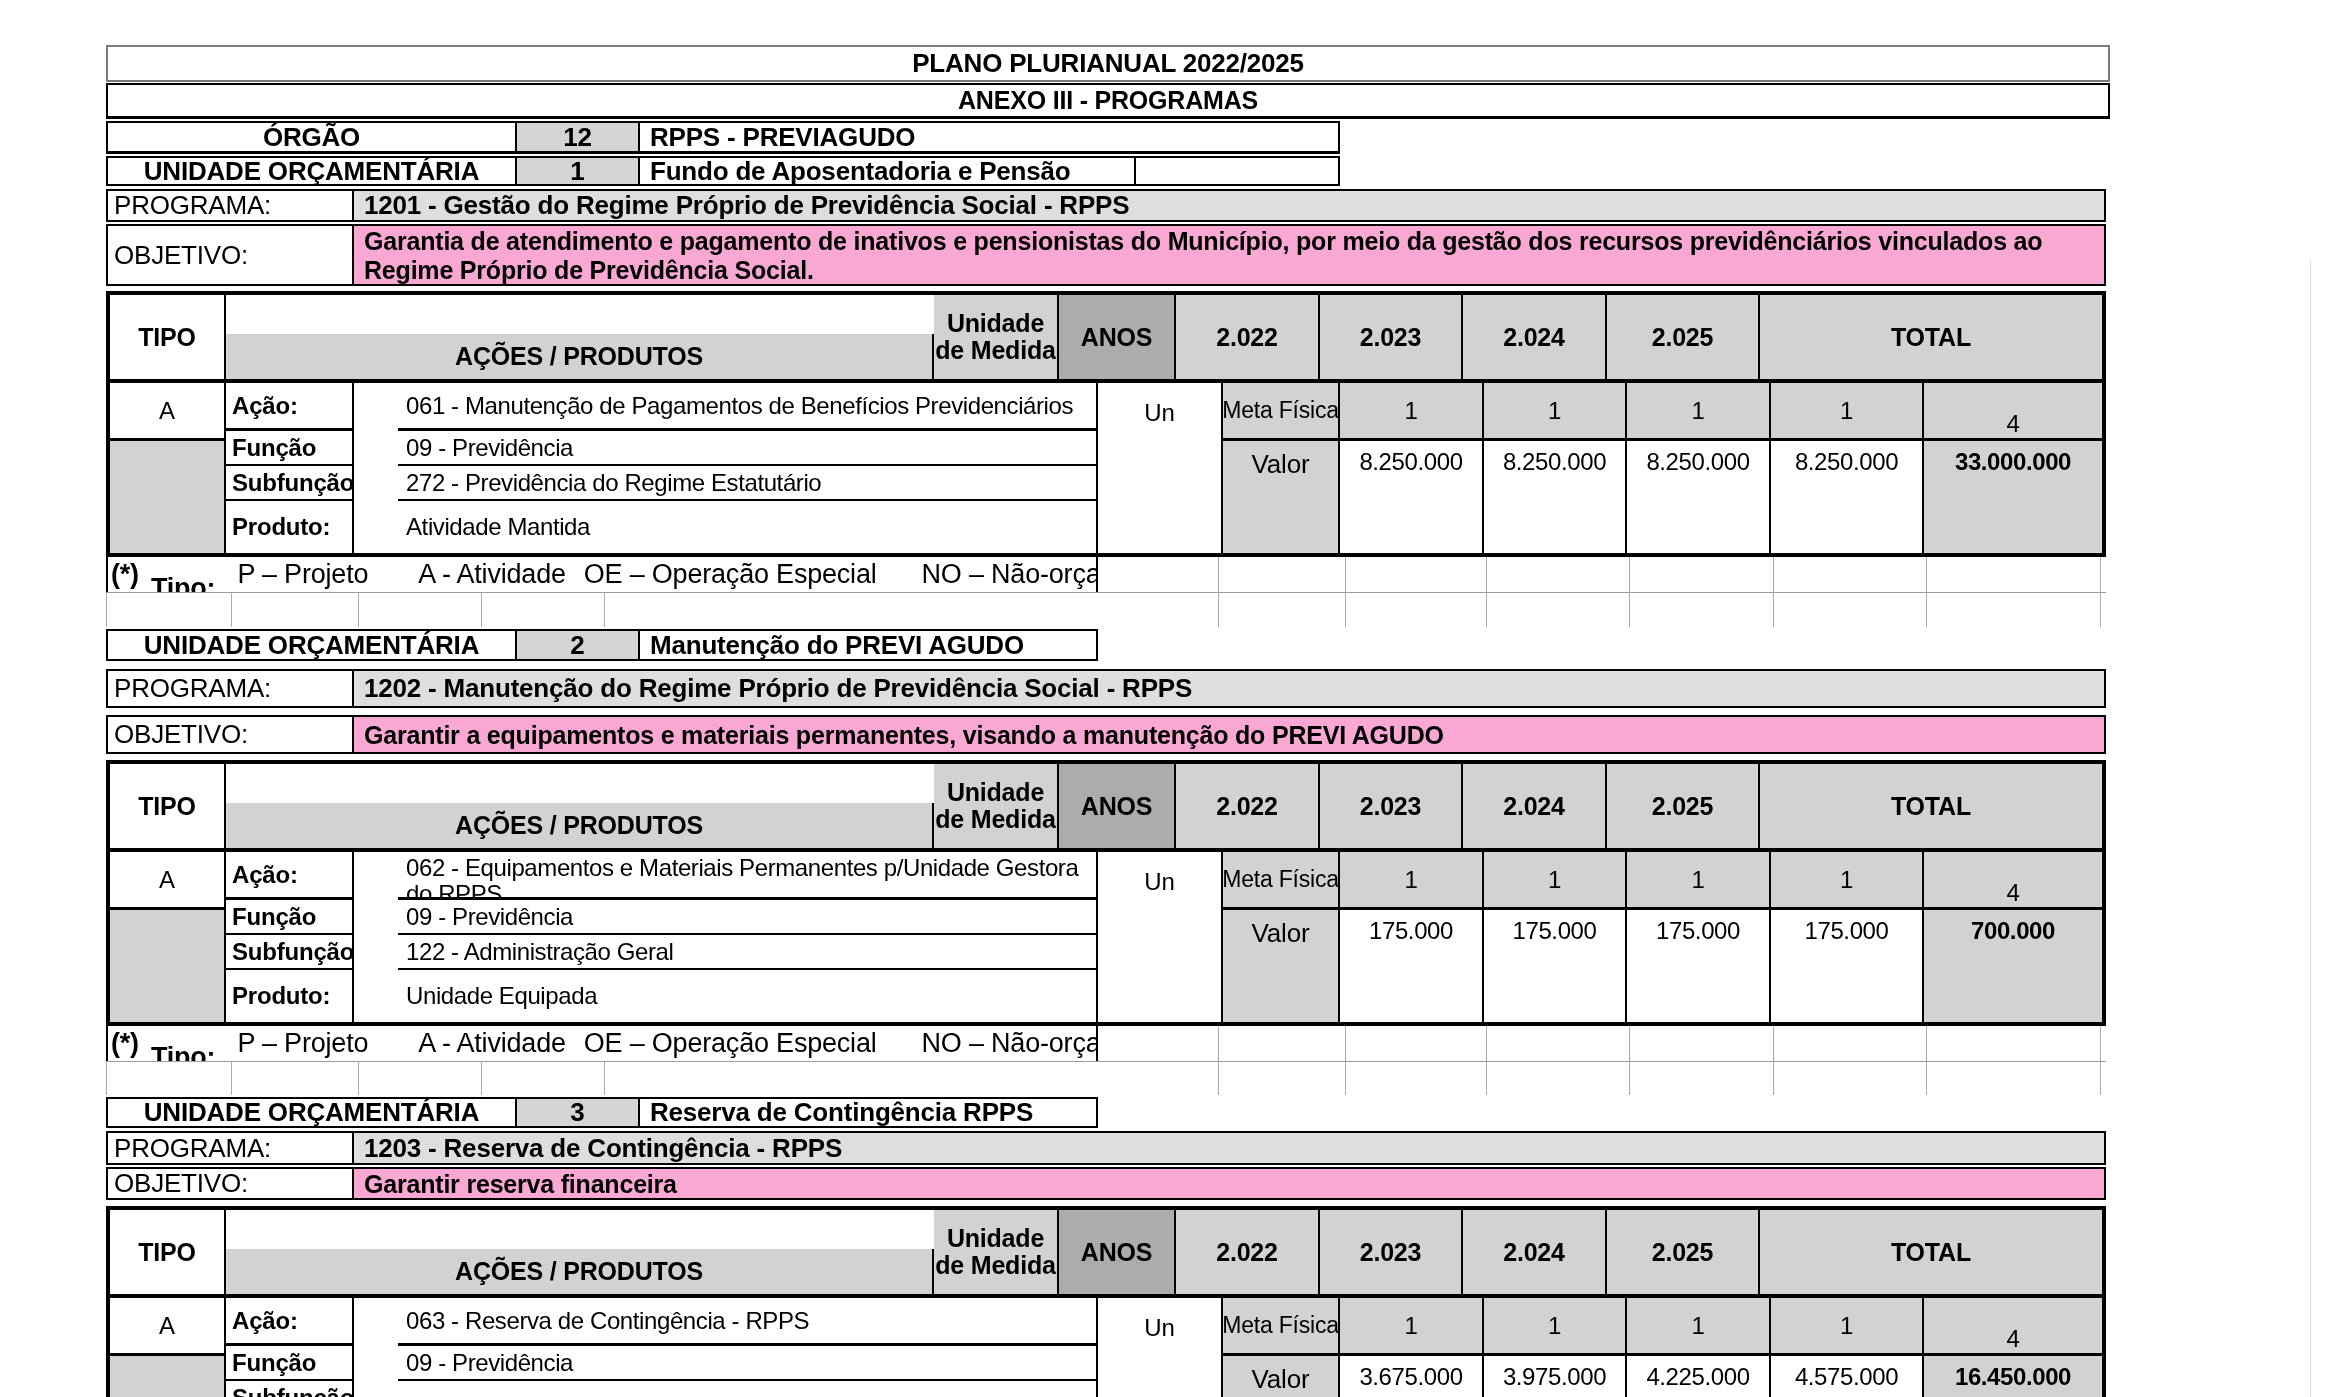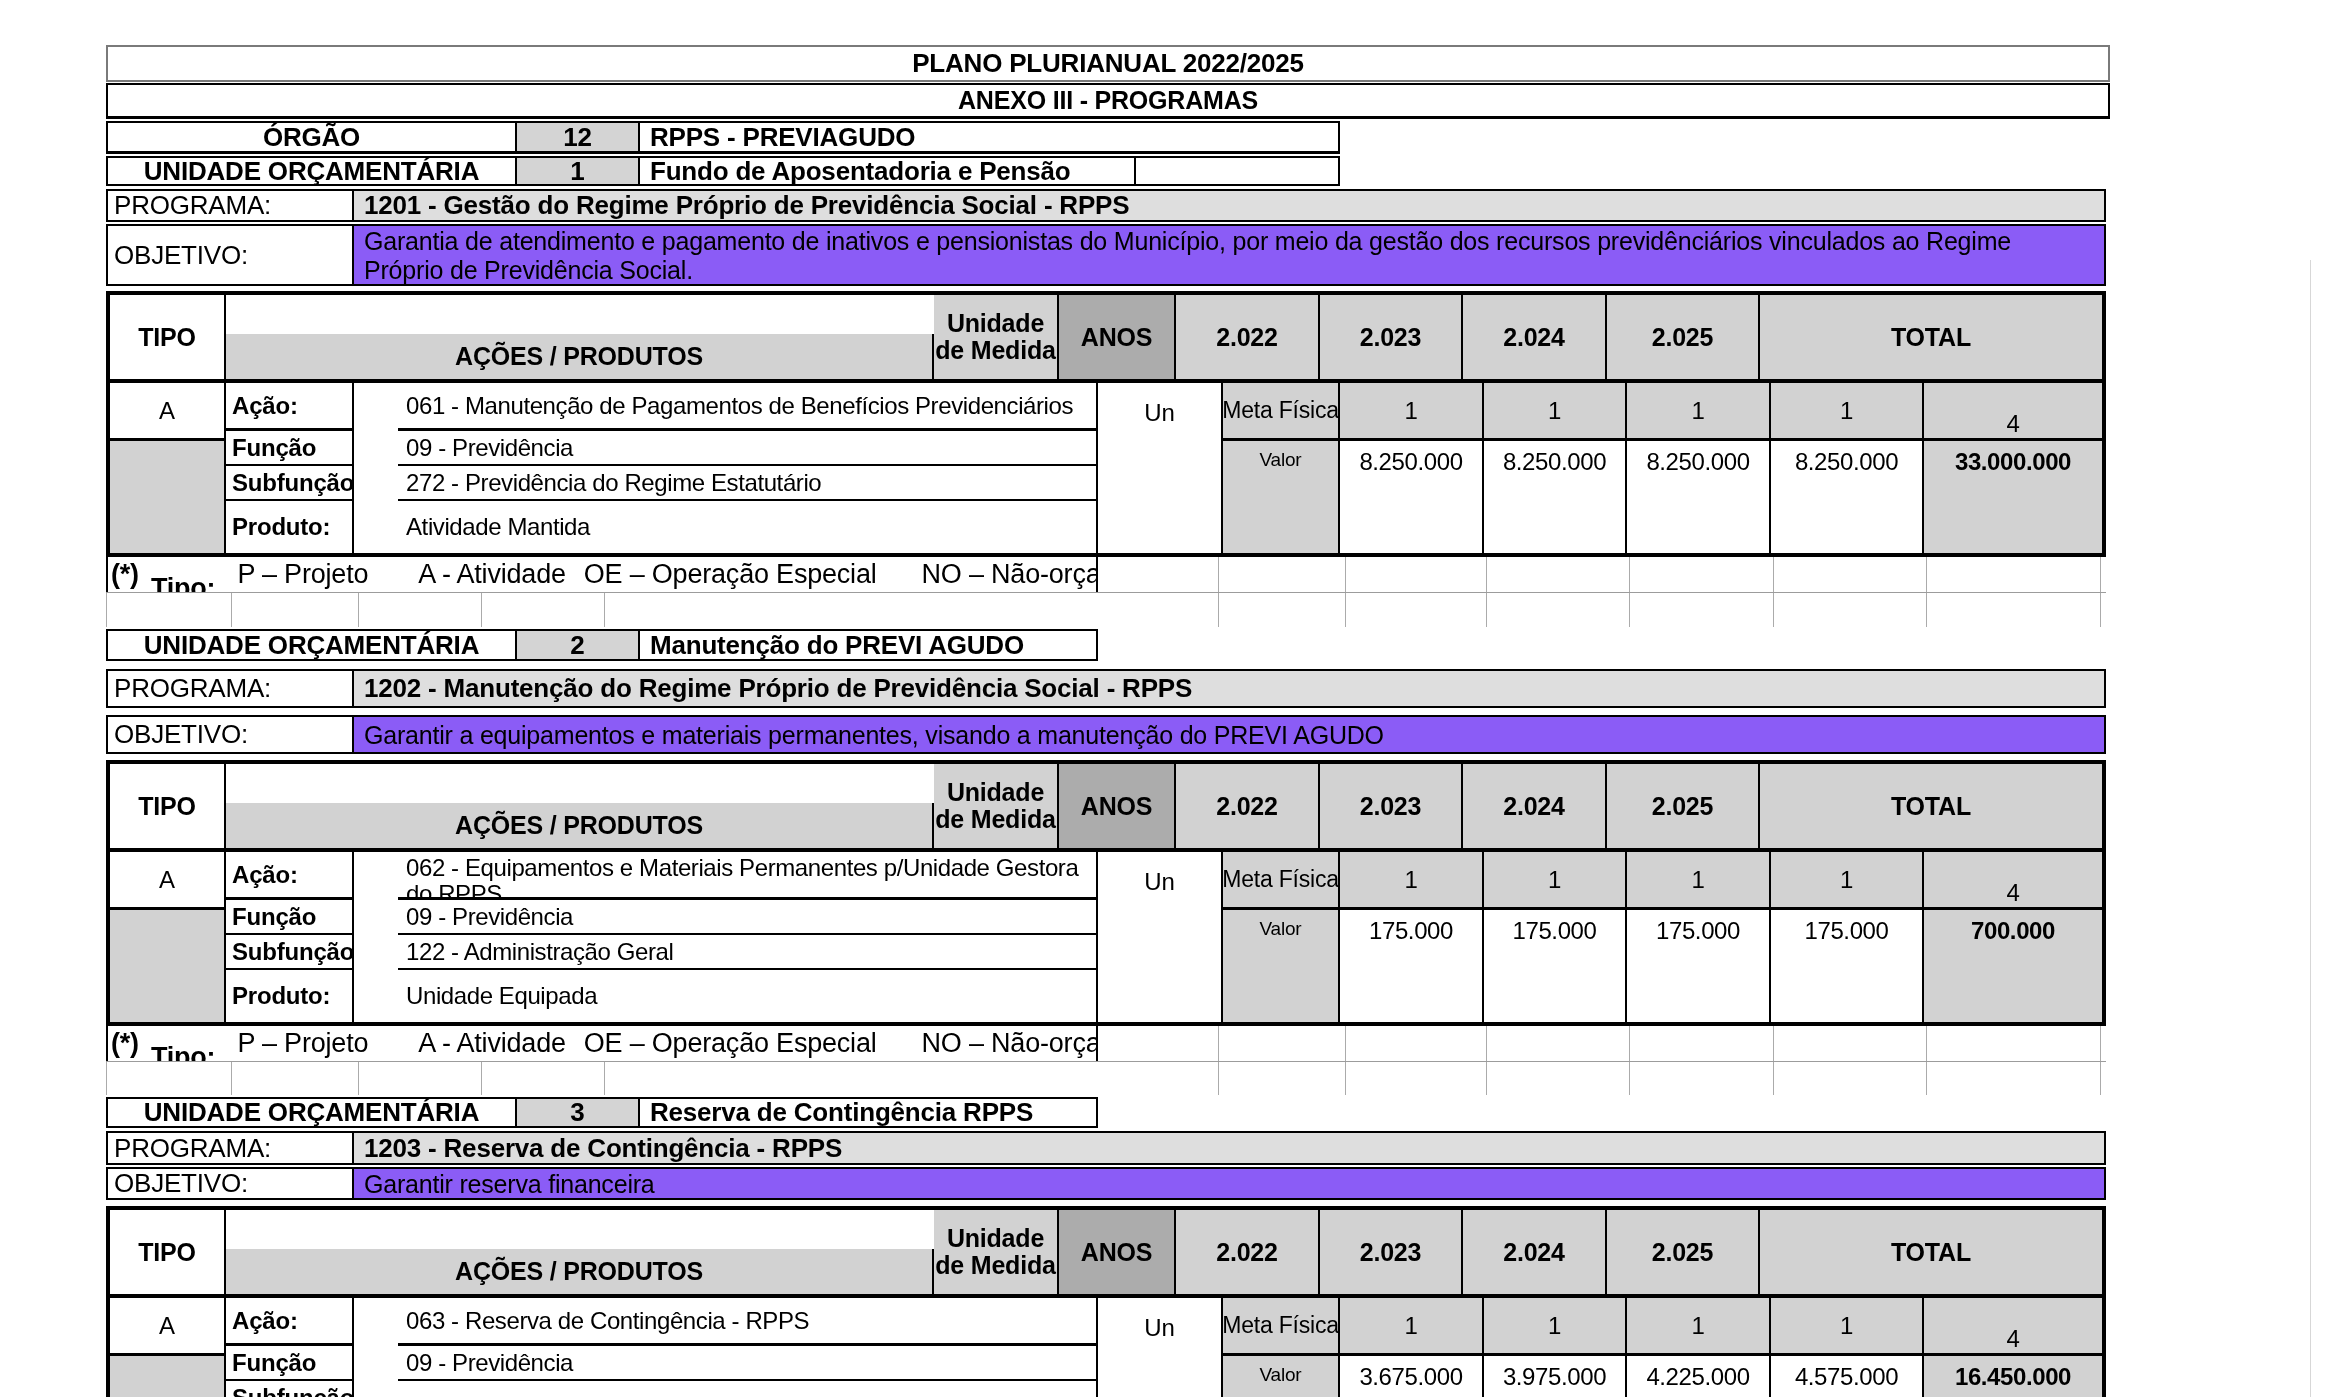--- a/index.html
+++ b/index.html
@@ -22,21 +22,21 @@
   .id-empty{width:242px;border-left:2px solid #000;}
   #orgao-row{margin-top:2px;width:1234px;height:33px;border-bottom-width:3px;}
   #uni1-row{margin-top:2px;width:1234px;height:30px;}
   .uni-small{width:992px;}
 
   
   .prow{box-sizing:border-box;width:2000px;border:2px solid #000;display:flex;font-size:26px;background:#fff;}
   .prow > div{box-sizing:border-box;display:flex;align-items:center;overflow:hidden;}
   .p-label{width:246px;font-weight:normal;padding-left:6px;border-right:2px solid #000;white-space:nowrap;}
   .p-value{flex:1;font-weight:bold;padding-left:10px;background:#DEDEDE;white-space:nowrap;}
-  .o-value{flex:1;font-weight:normal;padding:1px 10px 0 10px;background:#8b5cf6;white-space:normal;
+  .o-value{flex:1;font-weight:bold;padding:1px 10px 0 10px;background:#f9a8d4;white-space:normal;
            line-height:29px;font-size:25px;align-items:center;}
 
   
   .tbl{box-sizing:border-box;width:2000px;border:4px solid #000;background:#fff;}
   .thead{display:flex;height:84px;border-bottom:4px solid #000;}
   .thead > div{box-sizing:border-box;display:flex;align-items:center;justify-content:center;
                font-weight:bold;font-size:25px;background:#D2D2D2;border-right:2px solid #000;
                overflow:hidden;text-align:center;}
   .th-tipo{width:116px;background:#fff !important;}
   .th-acoes{width:708px;margin-top:39px;}
@@ -66,21 +66,21 @@
   .val-cell{display:flex;align-items:center;padding-left:8px;font-size:24px;letter-spacing:-0.4px;white-space:nowrap;}
   .r1{height:48px;border-bottom:3px solid #000;}
   .r2{height:35px;border-bottom:2px solid #000;}
   .r3{height:35px;border-bottom:2px solid #000;}
   .r4{flex:1;}
   .wrap2{white-space:normal !important;line-height:26px;align-items:flex-start;padding-top:3px;}
   .un-cell{flex:1;display:flex;justify-content:center;align-items:flex-start;padding-top:16px;font-size:24px;}
   .meta-lbl{height:58px;border-bottom:3px solid #000;background:#D2D2D2;display:flex;align-items:center;
             justify-content:center;font-size:23px;white-space:nowrap;}
   .valor-lbl{flex:1;background:#D2D2D2;display:flex;justify-content:center;align-items:flex-start;
-             padding-top:8px;font-size:19px;}
+             padding-top:8px;font-size:26px;}
   .meta-val{height:58px;border-bottom:3px solid #000;background:#D2D2D2;display:flex;align-items:center;
             justify-content:center;font-size:24px;}
   .valor-val{flex:1;background:#fff;display:flex;justify-content:center;align-items:flex-start;
              padding-top:7px;font-size:24px;letter-spacing:-0.4px;}
   .meta-total{height:58px;border-bottom:3px solid #000;background:#D2D2D2;display:flex;align-items:flex-end;
               justify-content:center;padding-bottom:0px;font-size:24px;}
   .valor-total{flex:1;background:#D2D2D2;display:flex;justify-content:center;align-items:flex-start;
                padding-top:7px;font-size:24px;font-weight:bold;letter-spacing:-0.4px;}
 
   

